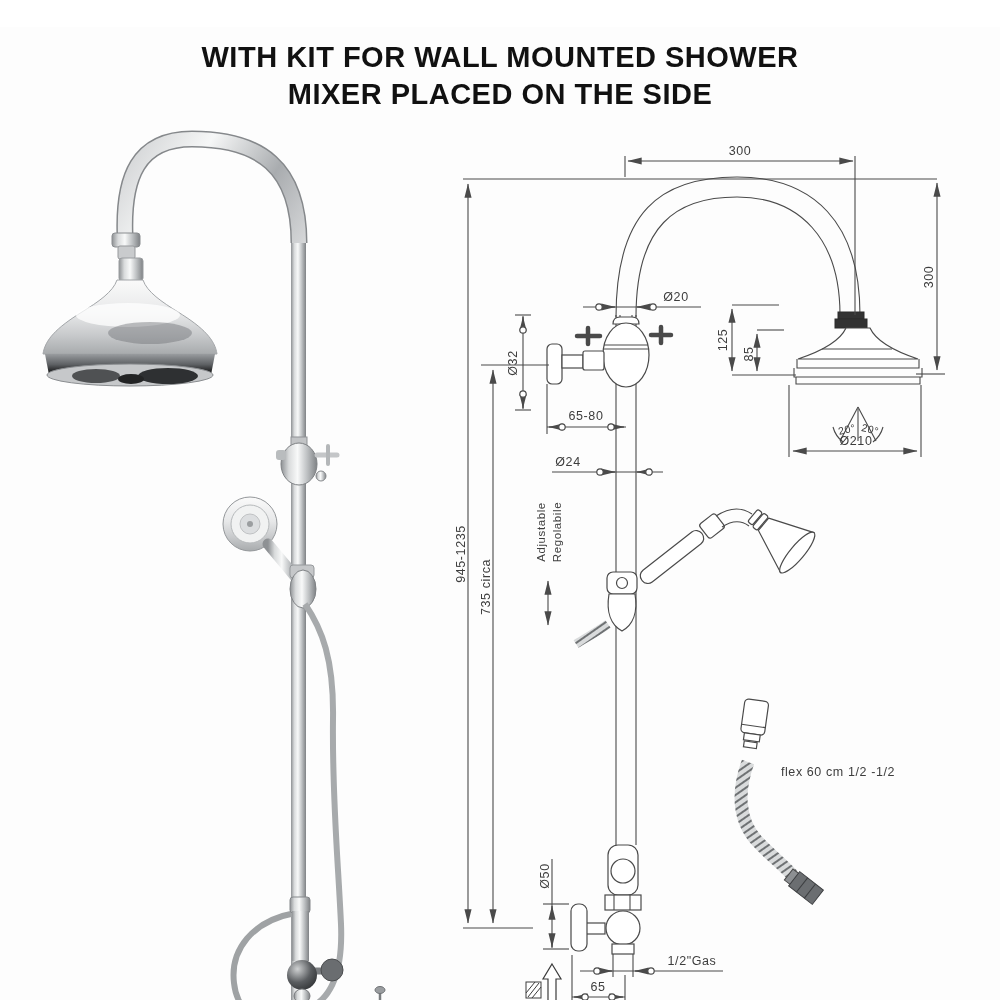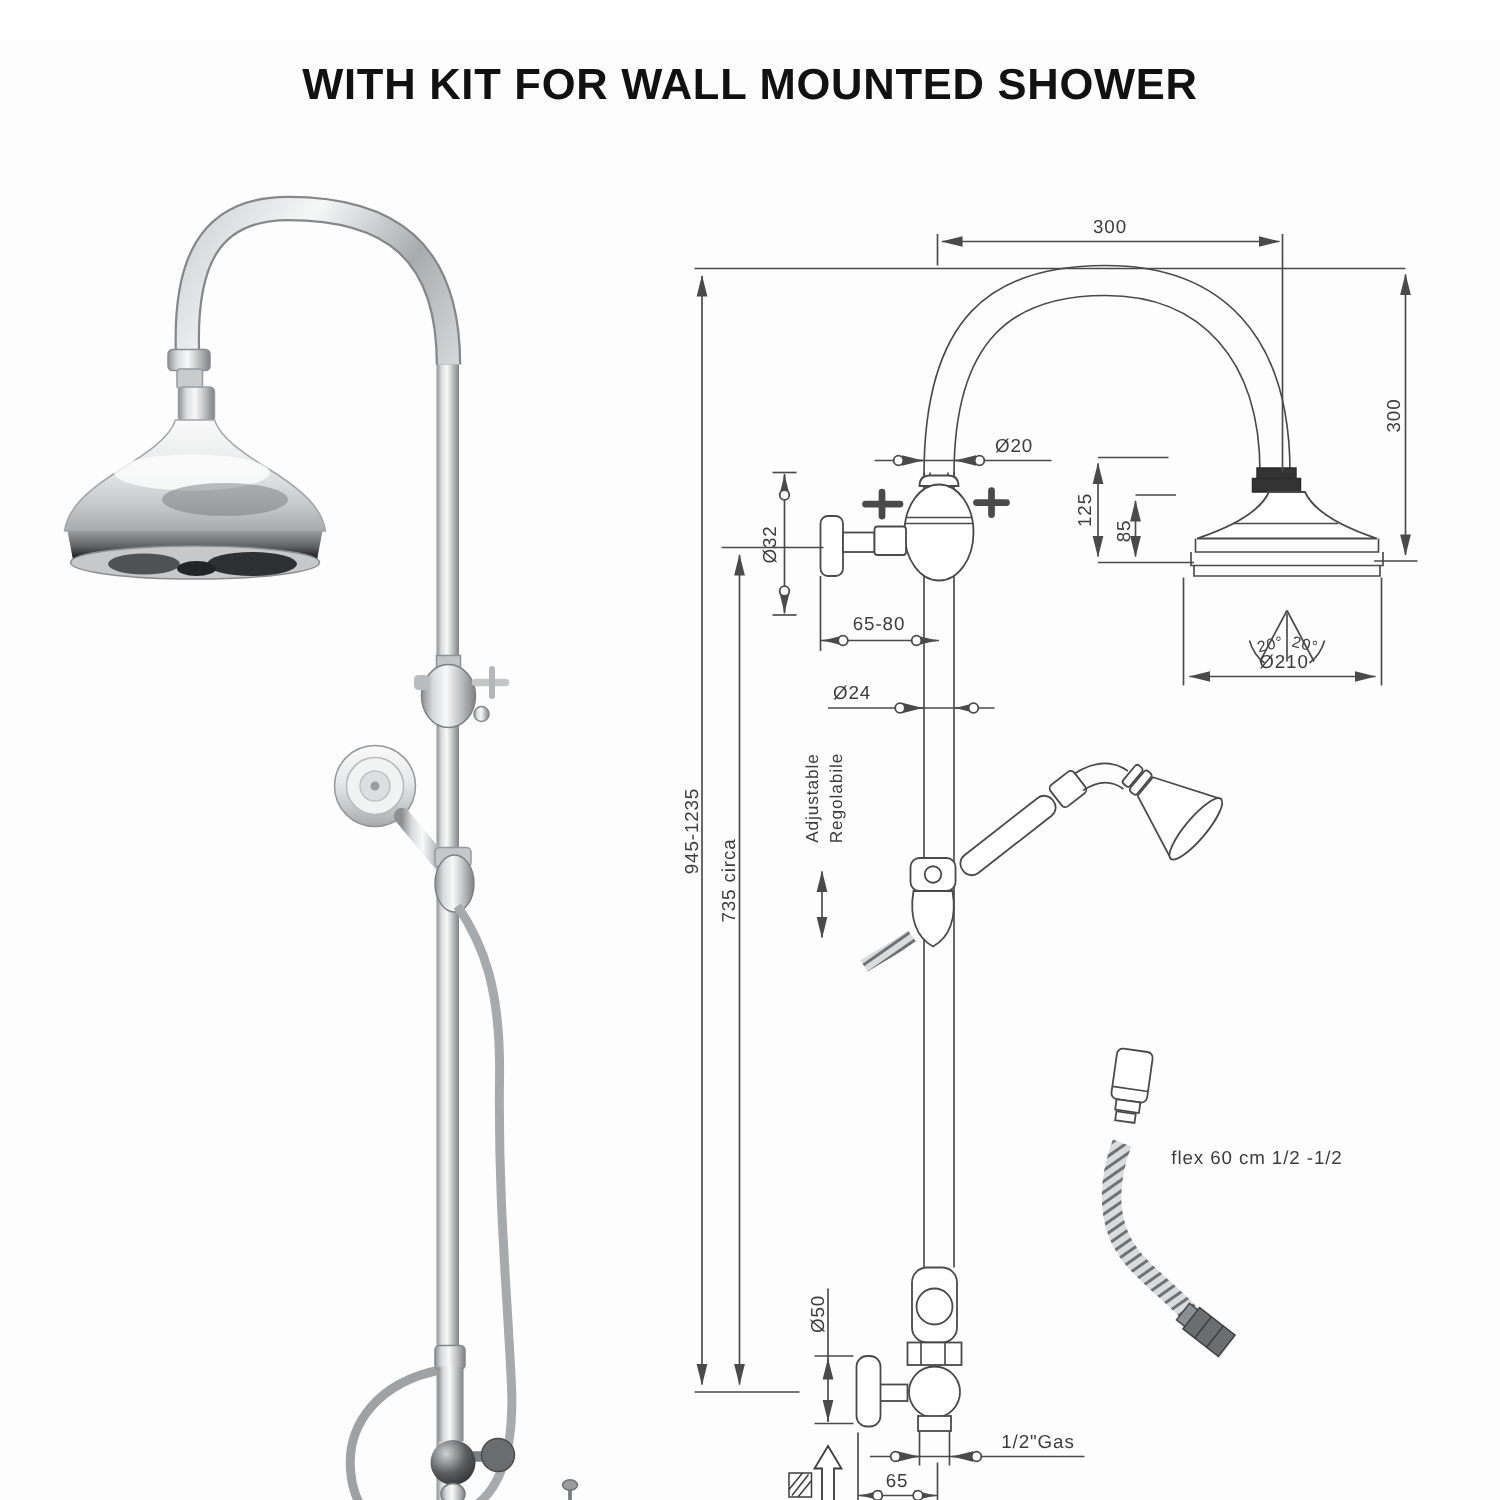--- a/index.html
+++ b/index.html
@@ -15,20 +15,21 @@
   .comp{stroke:#4a4a4a;stroke-width:1.2;fill:#ffffff;}
   .dark{stroke:#2c2c2c;stroke-width:1;fill:#333333;}
 </style>
 </head>
 <body>
 
 <div id="stage">
 
   <div id="title">
     <div>WITH KIT FOR WALL MOUNTED SHOWER</div>
+    <div>MIXER PLACED ON THE SIDE</div>
   </div>
 
   <svg width="1000" height="1000" viewBox="0 0 1000 1000">
     <defs>
       <linearGradient id="chromeH" x1="0" y1="0" x2="1" y2="0">
         <stop offset="0" stop-color="#8e9194"></stop>
           <stop offset="0.22" stop-color="#d9dbdc"></stop>
         <stop offset="0.46" stop-color="#f8f9f9"></stop>
           <stop offset="0.72" stop-color="#bfc2c4"></stop>
         <stop offset="1" stop-color="#7f8285"></stop>

